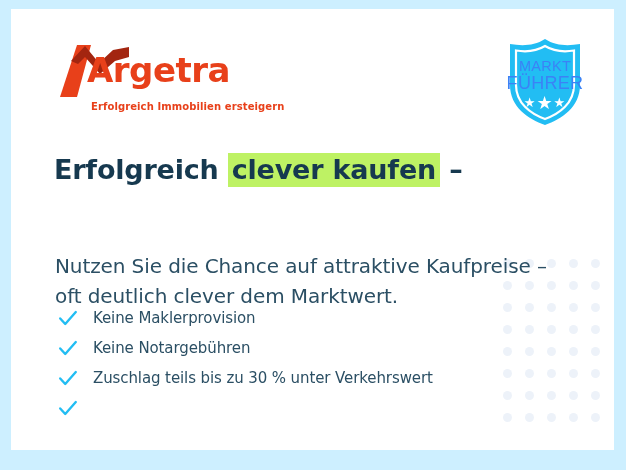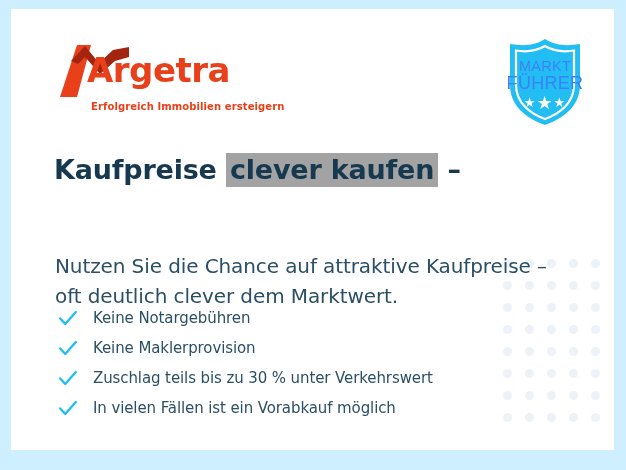--- a/index.html
+++ b/index.html
@@ -131,21 +131,21 @@
     left: 43px;
     top: 126px;
     font-family: "DejaVu Sans", sans-serif;
     font-weight: bold;
     font-size: 27px;
     line-height: 1.28;
     color: #16394f;
     letter-spacing: -0.2px;
   }
   .headline .hl {
-    background: #a3a3a3;
+    background: #bef264;
     padding: 1px 4px 2px 4px;
     box-decoration-break: clone;
     -webkit-box-decoration-break: clone;
   }
 
   
   .subheadline {
     position: absolute;
     left: 44px;
     top: 222px;
@@ -255,49 +255,48 @@
       <div class="badge-text">
         <div class="badge-line1">MARKT</div>
         <div class="badge-line2">FÜHRER</div>
       </div>
       <div class="badge-stars">
         <span>★</span><span class="big">★</span><span>★</span>
       </div>
     </div>
 
     <h1 class="headline">
-      <span>Kaufpreise </span><span class="hl">clever kaufen</span><span> –</span><br>
+      <span>Erfolgreich </span><span class="hl">clever kaufen</span><span> –</span><br>
     </h1>
 
     <p class="subheadline">
       <span>Nutzen Sie die Chance auf attraktive Kaufpreise –</span><br>
       <span>oft deutlich clever dem Marktwert.</span>
     </p>
 
     <ul class="bullets">
+      <li class="bullet">
+        <svg class="check-icon" viewBox="0 0 24 24">
+          <path d="M3.5 12.5 L9 18.5 L20.5 5.5" fill="none" stroke="#22bdf3" stroke-width="2.6" stroke-linecap="round" stroke-linejoin="round"></path>
+        </svg>
+        <span class="bullet-label">Keine Maklerprovision</span>
+      </li>
       <li class="bullet">
         <svg class="check-icon" viewBox="0 0 24 24">
           <path d="M3.5 12.5 L9 18.5 L20.5 5.5" fill="none" stroke="#22bdf3" stroke-width="2.6" stroke-linecap="round" stroke-linejoin="round"></path>
         </svg>
         <span class="bullet-label">Keine Notargebühren</span>
       </li>
       <li class="bullet">
         <svg class="check-icon" viewBox="0 0 24 24">
           <path d="M3.5 12.5 L9 18.5 L20.5 5.5" fill="none" stroke="#22bdf3" stroke-width="2.6" stroke-linecap="round" stroke-linejoin="round"></path>
         </svg>
-        <span class="bullet-label">Keine Maklerprovision</span>
-      </li>
-      <li class="bullet">
-        <svg class="check-icon" viewBox="0 0 24 24">
-          <path d="M3.5 12.5 L9 18.5 L20.5 5.5" fill="none" stroke="#22bdf3" stroke-width="2.6" stroke-linecap="round" stroke-linejoin="round"></path>
-        </svg>
         <span class="bullet-label">Zuschlag teils bis zu 30 % unter Verkehrswert</span>
       </li>
       <li class="bullet">
         <svg class="check-icon" viewBox="0 0 24 24">
           <path d="M3.5 12.5 L9 18.5 L20.5 5.5" fill="none" stroke="#22bdf3" stroke-width="2.6" stroke-linecap="round" stroke-linejoin="round"></path>
         </svg>
-        <span class="bullet-label">In vielen Fällen ist ein Vorabkauf möglich</span>
       </li>
     </ul>
 
   </div>
 </div>
 
 </body></html>

